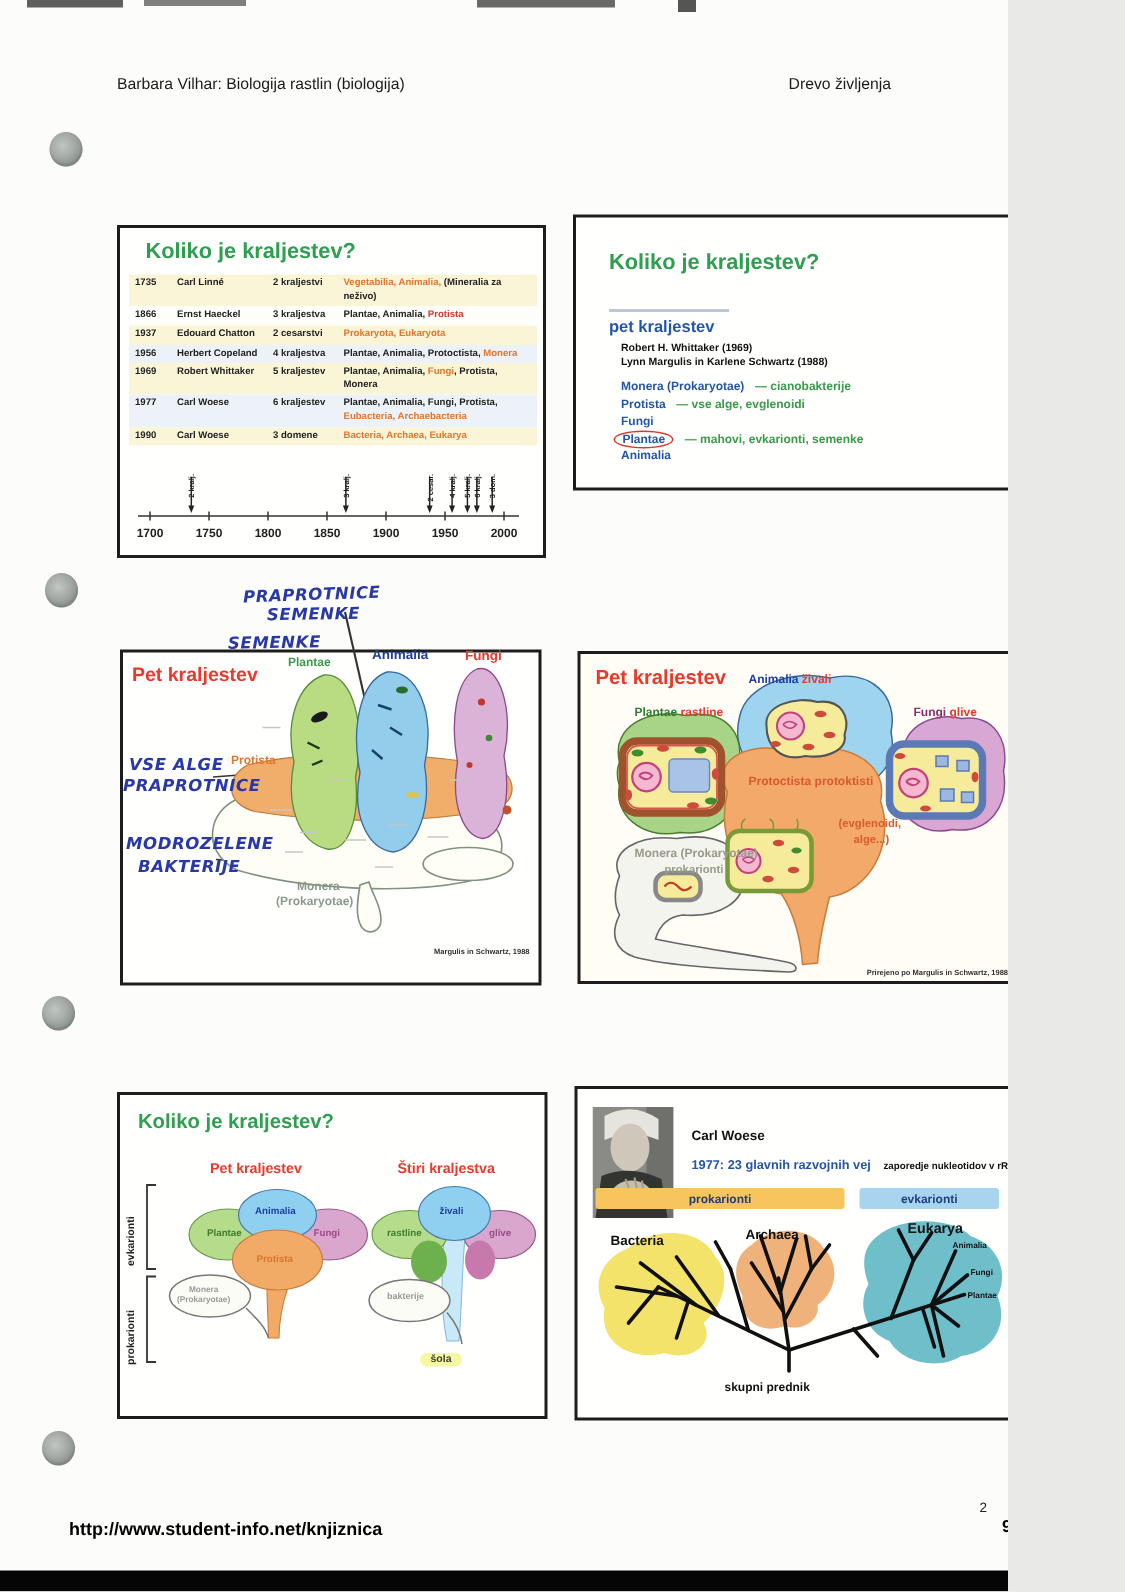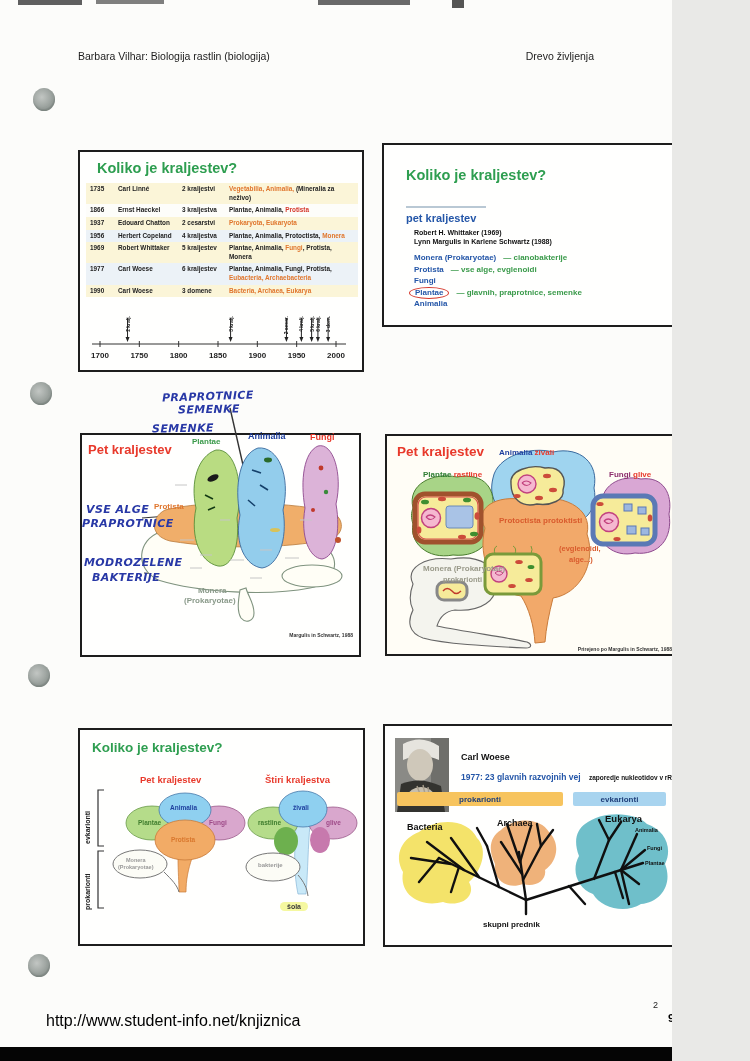--- a/index.html
+++ b/index.html
@@ -7,21 +7,21 @@
         font-family:"Liberation Sans",sans-serif;color:#222;}
   .abs{position:absolute;}
   
   .scanmark{position:absolute;background:#2b2b2b;}
   .hole{position:absolute;width:22px;height:23px;border-radius:50%;
         background:radial-gradient(circle at 40% 40%, #c2c6c3 0%, #9aa19d 55%, #b9bdba 100%);
         box-shadow:inset -1px -2px 2px rgba(90,100,95,.55);}
   .bottombar{position:absolute;left:0;top:1047px;width:750px;height:14px;background:#050505;}
   
   .hdr{font-size:10.5px;color:#1c1c1c;}
-  .ftr-url{font-weight:normal;font-size:16px;color:#000;}
+  .ftr-url{font-weight:bold;font-size:12px;color:#000;}
   .ftr-num{font-weight:bold;font-size:11.5px;color:#000;}
   .ftr-small{font-size:9px;color:#222;}
   
   .slide{position:absolute;background:#fffffe;border:2px solid #1d1d1d;margin-top:12px;}
   .gtitle{font-weight:bold;color:#2e9e50;font-size:14.5px;}
   .rtitle{font-weight:bold;color:#e8392b;}
   
   .tbl{position:absolute;left:6px;top:31px;right:4px;}
   .trow{display:flex;align-items:flex-start;padding:2px 2px 2px 4px;font-size:6.4px;
         font-weight:bold;line-height:1.35;}
@@ -165,21 +165,21 @@
   <div class="slide" style="left:382px;top:131px;width:291px;height:180px;">
     <div class="abs gtitle" style="left:22px;top:22px;">Koliko je kraljestev?</div>
     <div class="s2-divider" style="left:22px;top:61px;width:80px;"></div>
     <div class="abs s2-sub" style="left:22px;top:67px;">pet kraljestev</div>
     <div class="abs s2-author" style="left:30px;top:83px;">Robert H. Whittaker (1969)</div>
     <div class="abs s2-author" style="left:30px;top:92px;">Lynn Margulis in Karlene Schwartz (1988)</div>
     <div class="abs" style="left:30px;top:108px;">
         <div class="kitem"><span class="kname">Monera (Prokaryotae)</span><span class="kdesc">— cianobakterije</span></div>
         <div class="kitem"><span class="kname">Protista</span><span class="kdesc">— vse alge, evglenoidi</span></div>
         <div class="kitem"><span class="kname">Fungi</span></div>
-        <div class="kitem"><span class="kname circled">Plantae</span><span class="kdesc">— glavnih, praprotnice, semenke</span></div>
+        <div class="kitem"><span class="kname circled">Plantae</span><span class="kdesc">— mahovi, evkarionti, semenke</span></div>
         <div class="kitem"><span class="kname">Animalia</span></div>
       </div>
   </div>
 
   <div class="abs" style="left:80px;top:390px;width:281px;height:260px;">
     <div class="slide" style="left:0;top:31px;width:277px;height:220px;"></div>
     <svg class="abs" style="left:0;top:0;" width="281" height="260" viewBox="0 0 281 260">
 
       <path d="M150,18 L163,75" stroke="#333" stroke-width="1.4" fill="none"></path>
       <path d="M62,128 L152,121" stroke="#333" stroke-width="1" fill="none"></path>

